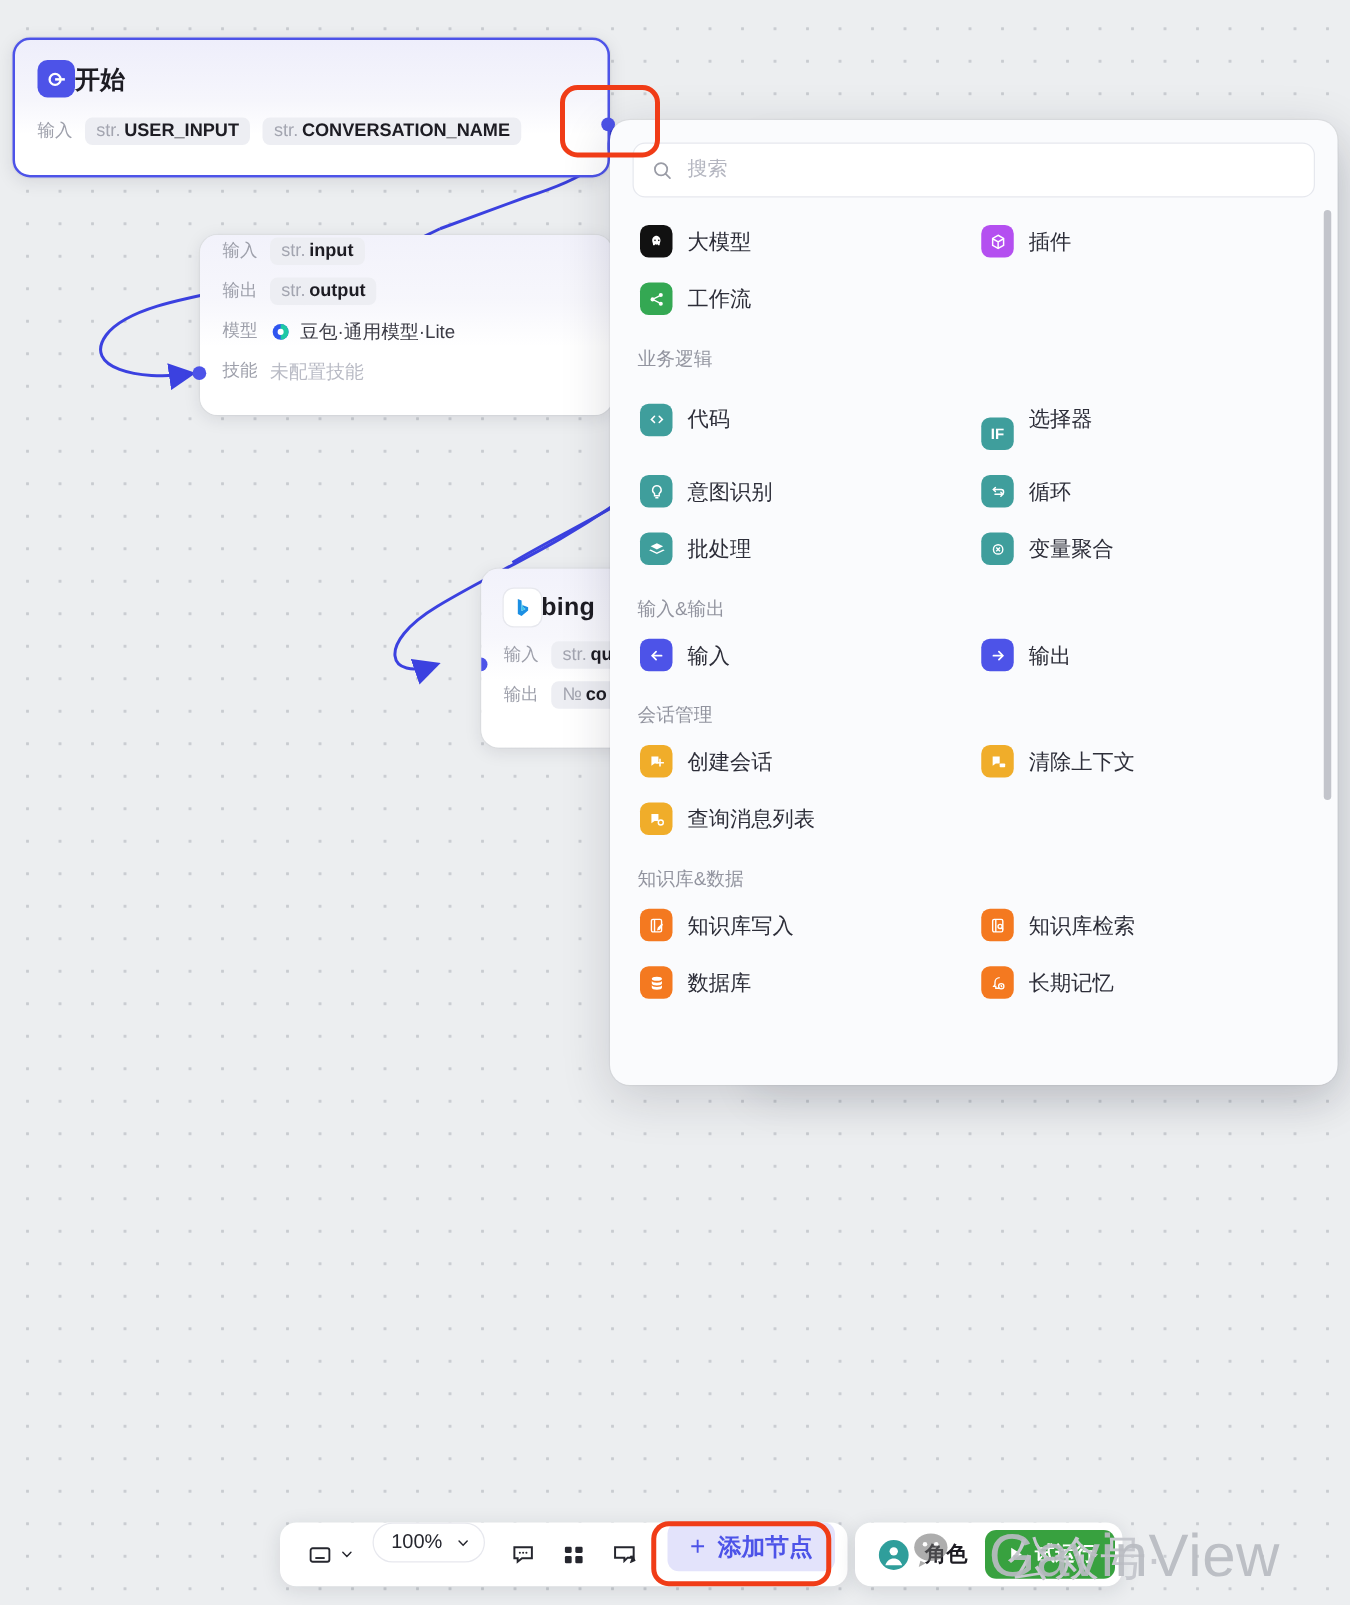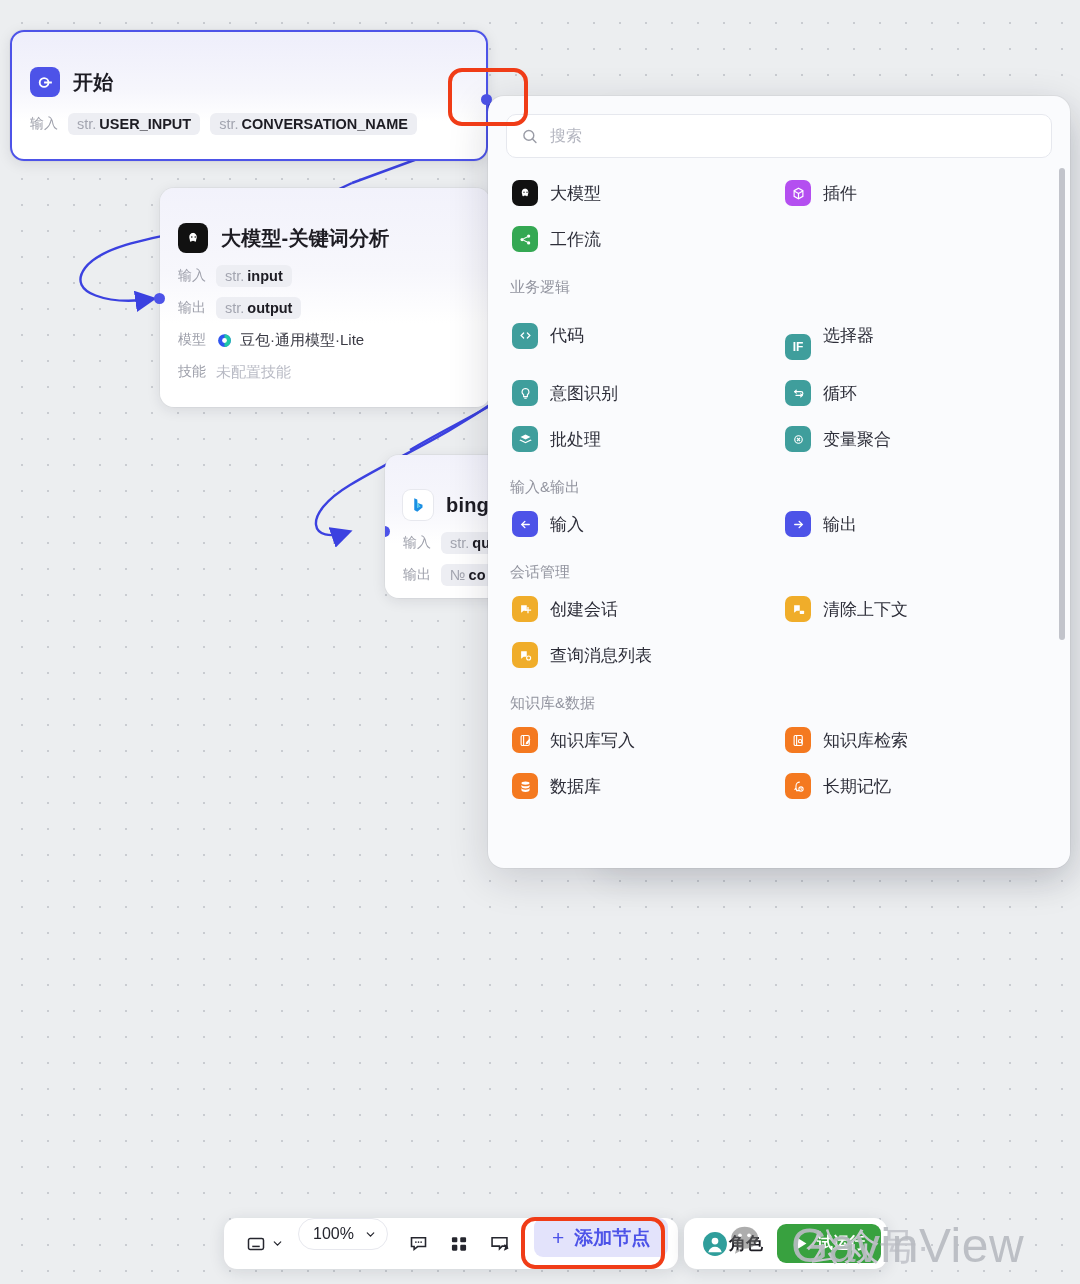--- a/index.html
+++ b/index.html
@@ -24,21 +24,21 @@
   .node {
     position: absolute;
     background: linear-gradient(180deg,#f2f2fb 0%, #f7f7fc 38%, #ffffff 62%, #ffffff 100%);
     border-radius: 14px;
     box-shadow: 0 3px 14px rgba(28,31,51,.10), 0 0 0 1px rgba(0,0,0,.03);
   }
   .node.selected {
     border: 2px solid #4d53e8;
     background: linear-gradient(180deg,#eeeefb 0%, #f6f6fc 45%, #ffffff 70%, #ffffff 100%);
   }
-  .node-head { display:flex; align-items:center; gap:13px; padding: 16px 18px 10px 18px; margin-top: 19px; }
+  .node-head { display:flex; align-items:center; padding: 16px 18px 10px 18px; }
   .node-ico {
     width: 30px; height: 30px; border-radius: 8px; flex: 0 0 auto;
     display:flex; align-items:center; justify-content:center;
     font-size: 16px; color:#fff;
   }
   .node-title { font-size: 20px; font-weight: 700; color:#1d1c23; letter-spacing:.2px; white-space:nowrap;}
   .node-body { padding: 0 18px 16px 18px; }
   .row { display:flex; align-items:center; gap:10px; margin-bottom: 6px; min-height: 26px;}
   .row-label { font-size: 14px; color:#9ea0ab; flex:0 0 auto; }
   .chip {
@@ -122,21 +122,21 @@
   }
   #addnode .plus { font-size:21px; color:#4d53e8; line-height:1; }
   #addnode .lbl { font-size:19px; color:#4d53e8; font-weight:700; }
 
   #toolbar2 {
     position:absolute; left:684px; top:1218px; height:51px;
     background:#fff; border-radius:13px; display:flex; align-items:center;
     padding: 0 6px 0 10px; gap:6px;
     box-shadow: 0 3px 16px rgba(28,31,51,.12);
   }
-  .role-btn { display:flex; align-items:center; gap:1px; padding:5px 8px; border-radius:8px; cursor:pointer;}
+  .role-btn { display:flex; align-items:center; gap:12px; padding:5px 8px; border-radius:8px; cursor:pointer;}
   .role-btn .lbl { font-size:17px; font-weight:700; color:#1d1c23; }
   #runbtn {
     display:flex; align-items:center; gap:7px; height:39px; background:#3aa council;
     border-radius:9px; padding:0 16px; cursor:pointer;
   }
   #runbtn { background:#38a13f; }
   #runbtn .lbl { font-size:16px; font-weight:700; color:#fff; }
 
   
   .redbox {
@@ -197,30 +197,20 @@
         </span>
         <span class="chip">
           <span class="t">str.</span><span>CONVERSATION_NAME</span>
         </span>
       </div>
     </div>
     <div class="port" style="right:-6px; top:62px;"></div>
   </div>
 
   <div class="node" id="node-llm">
-    <div class="node-head">
-      <div class="node-ico" style="background:#111;">
-        <svg width="17" height="17" viewBox="0 0 24 24">
-          <path d="M12 4c-3.4 0-6 2.6-6 6 0 2.4 1 3.4 1 5.2 0 1 .8 1.6 1.8 1.1.6-.3.7-1.2 1.3-1.2.5 0 .6.6 1.2.6s.7-.6 1.2-.6c.6 0 .7.9 1.3 1.2 1 .5 1.8-.1 1.8-1.1 0-1.8 1-2.8 1-5.2 0-3.4-2.6-6-6-6z" fill="#fff"></path>
-          <circle cx="9.6" cy="10" r="1.1" fill="#111"></circle>
-          <circle cx="14.4" cy="10" r="1.1" fill="#111"></circle>
-        </svg>
-      </div>
-      <div class="node-title">大模型-关键词分析</div>
-    </div>
     <div class="node-body">
       <div class="row">
         <span class="row-label">输入</span>
         <span class="chip">
           <span class="t">str.</span><span>input</span>
         </span>
       </div>
       <div class="row">
         <span class="row-label">输出</span>
         <span class="chip">

